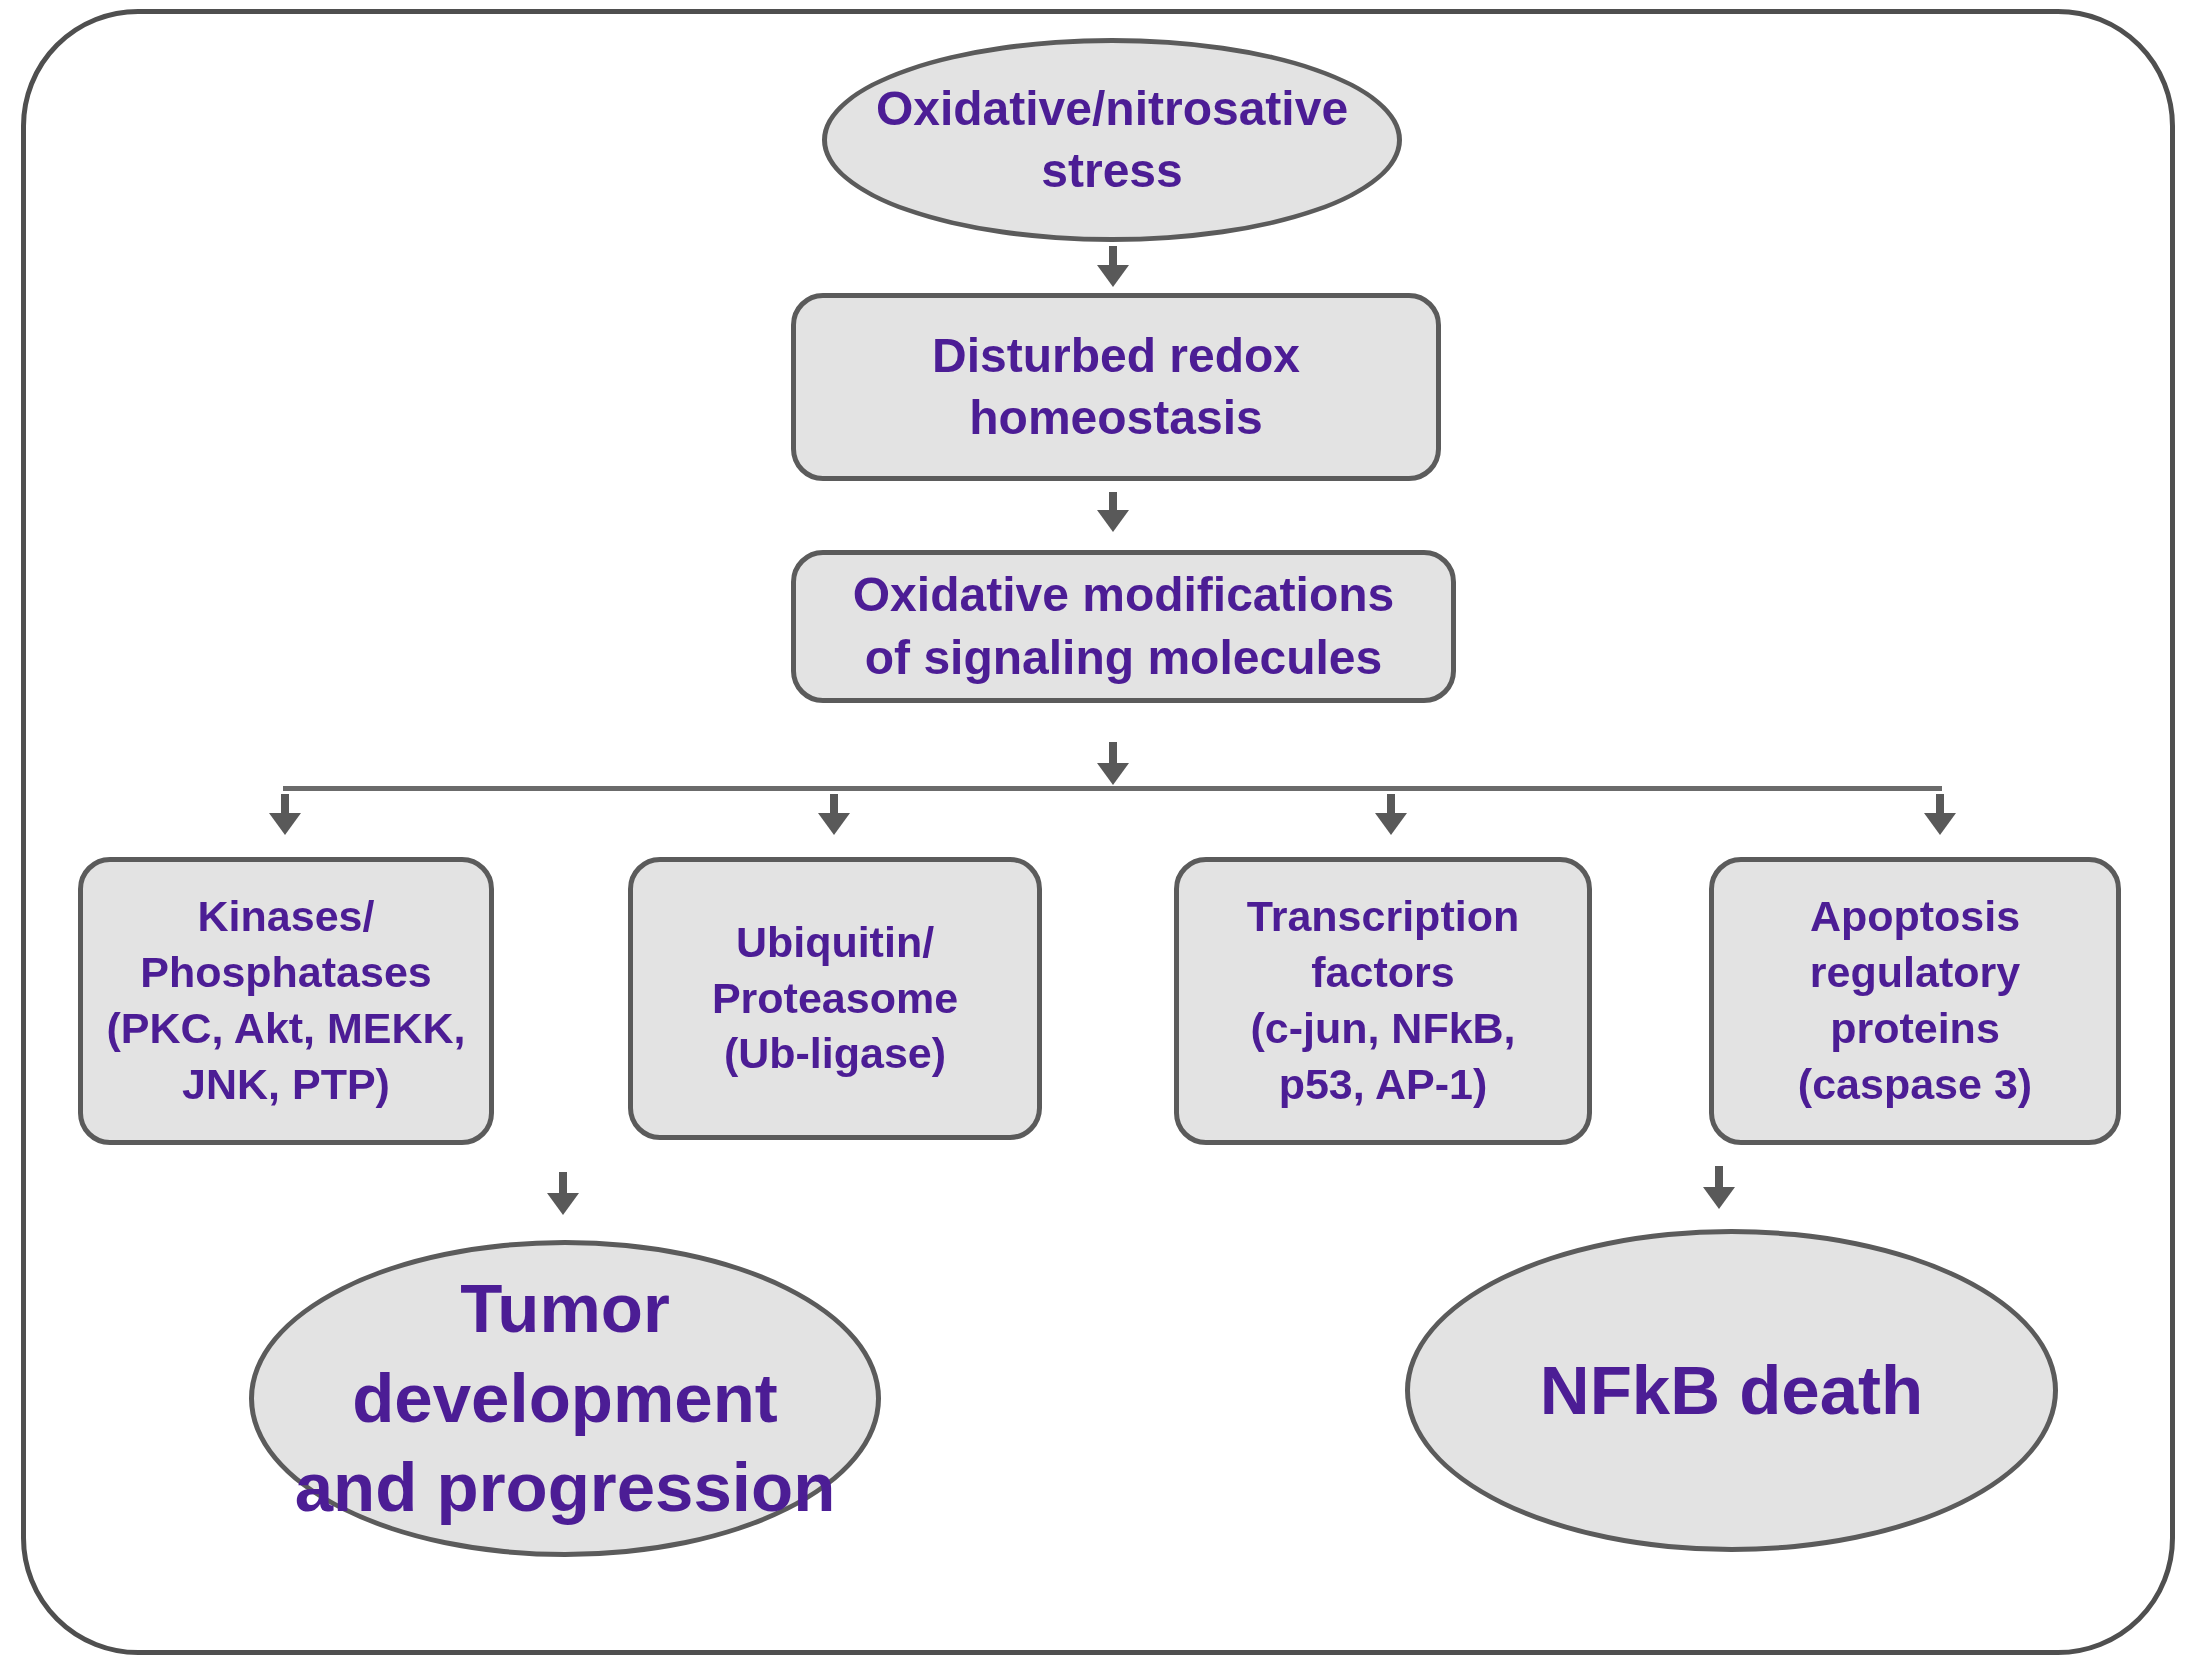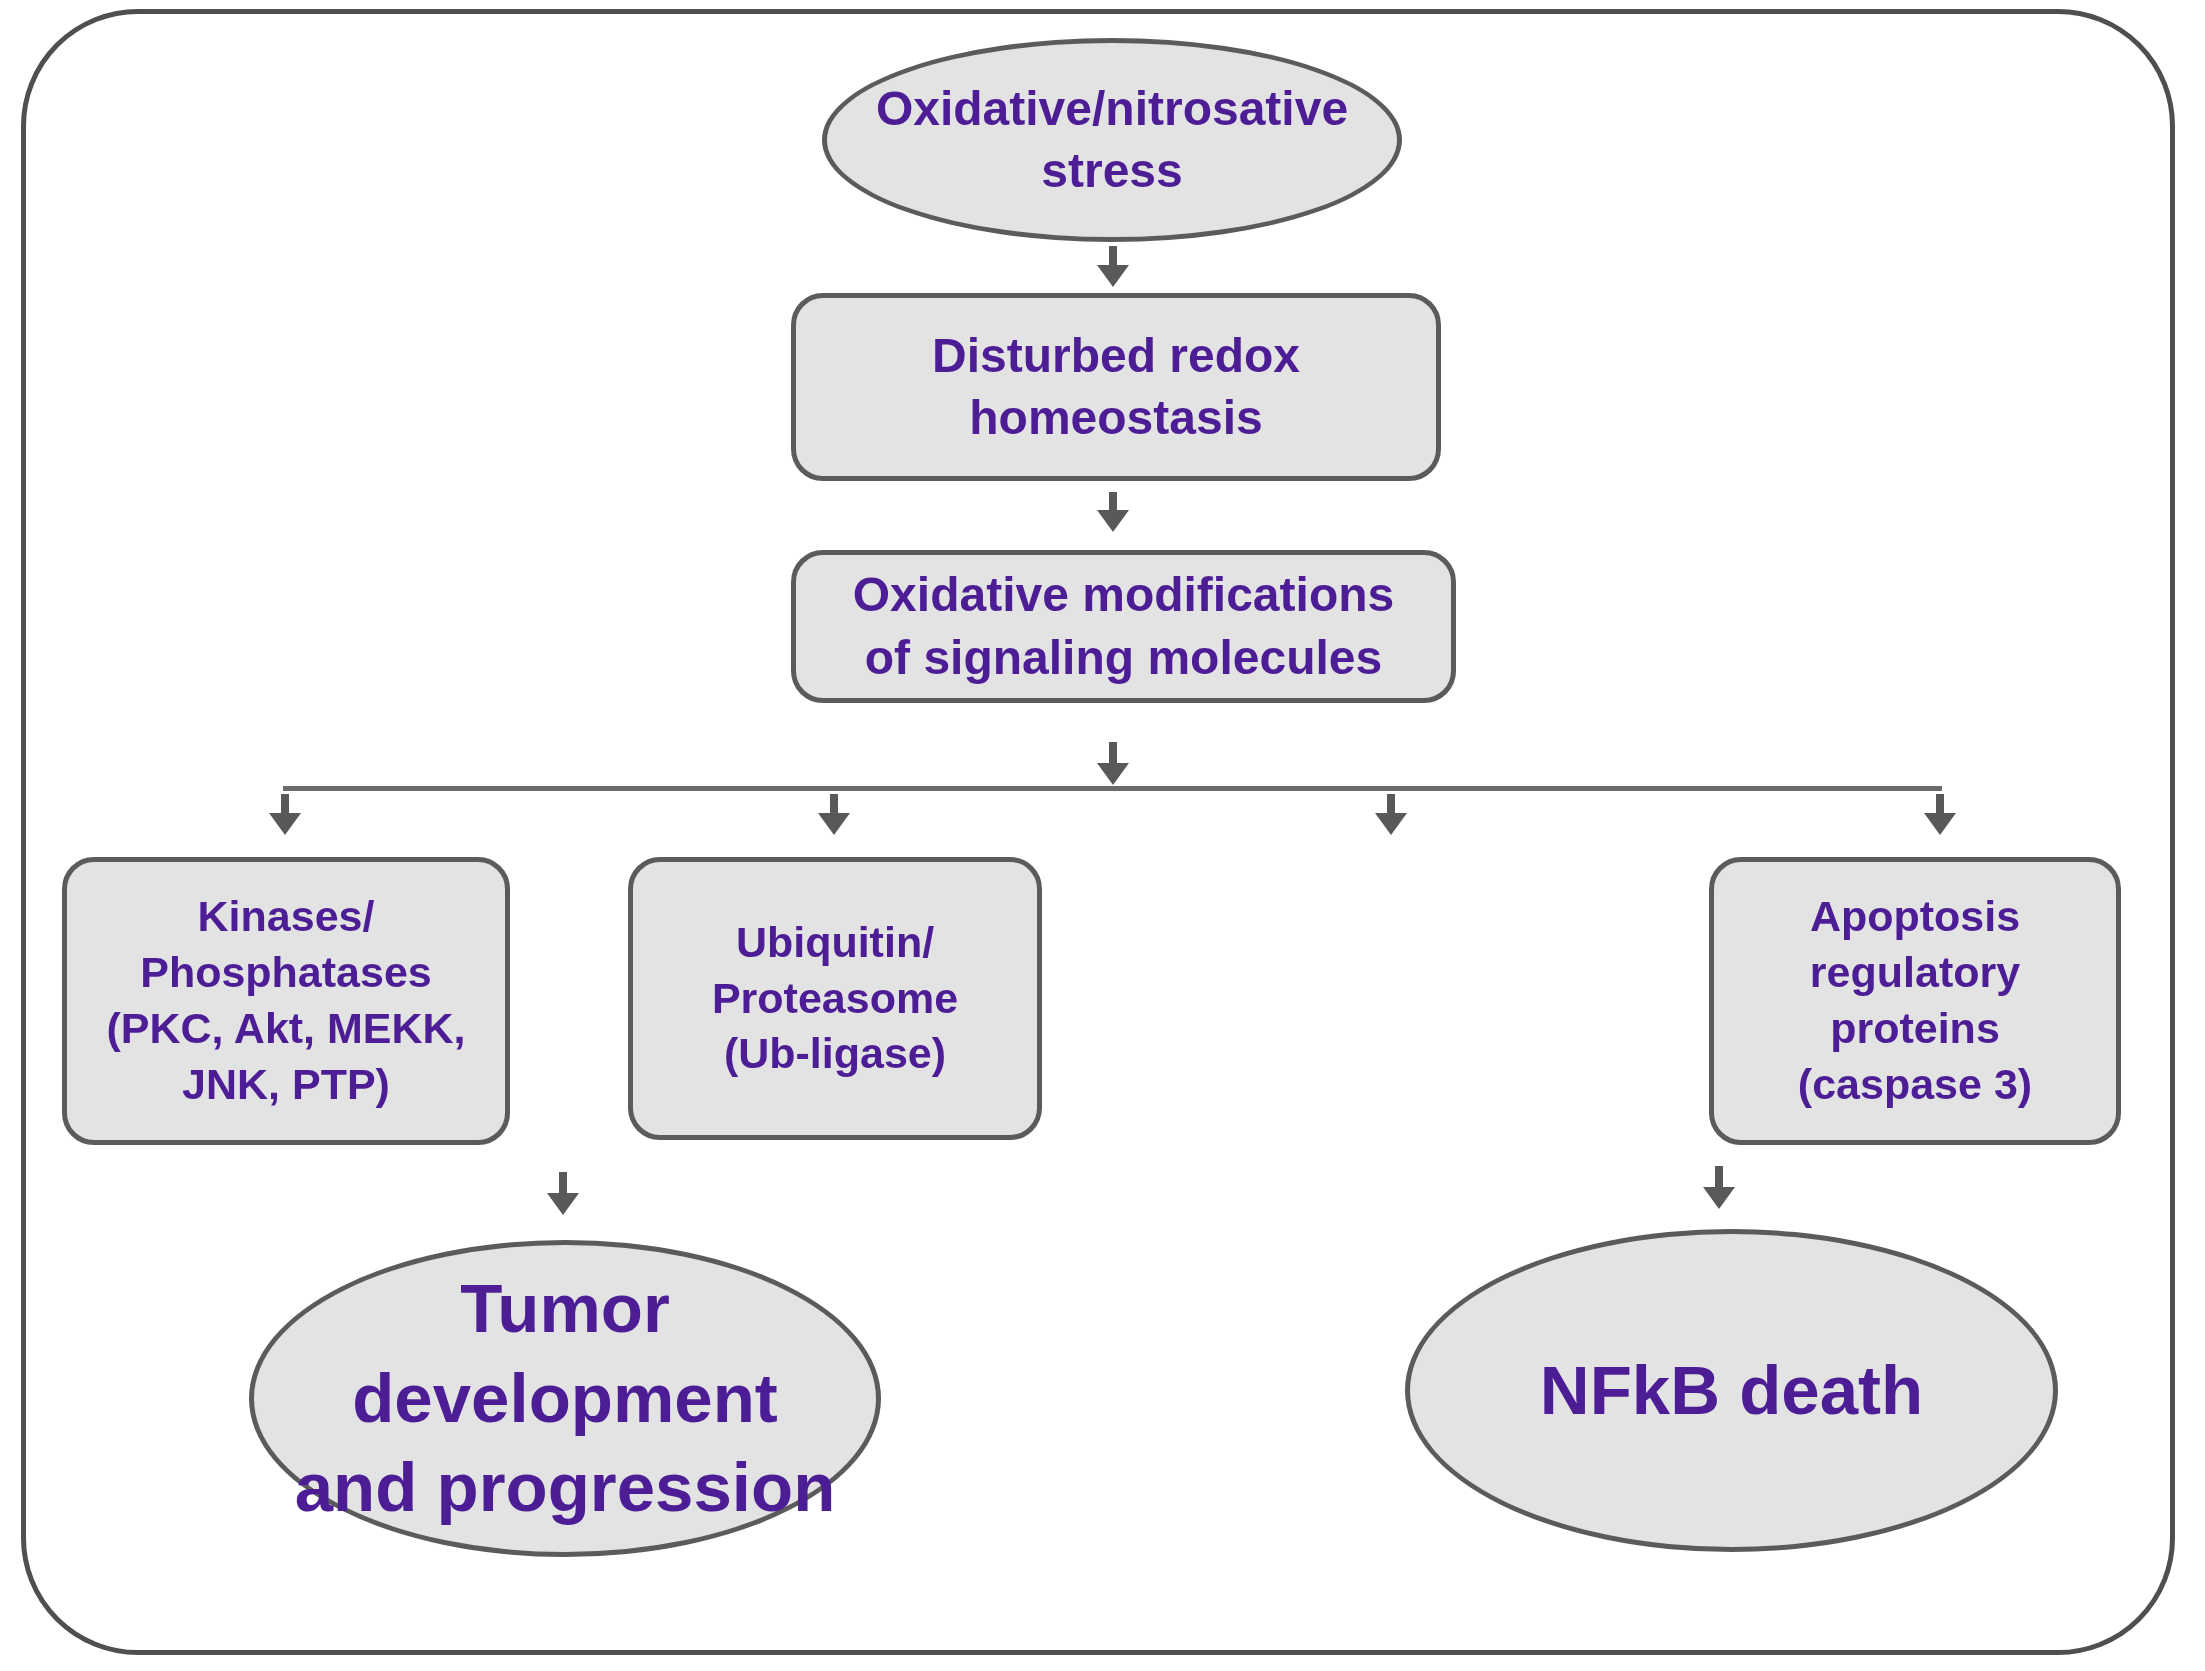--- a/index.html
+++ b/index.html
@@ -92,29 +92,33 @@
   </div>
   <div class="arrow" style="left:1375px;top:794px;">
     <div class="stem" style="height:19px;"></div>
       <div class="head"></div>
   </div>
   <div class="arrow" style="left:1924px;top:794px;">
     <div class="stem" style="height:19px;"></div>
       <div class="head"></div>
   </div>
 
-  <div class="node rect fs-branch" style="left:62px;top:857px;width:448px;height:288px;">Kinases/
+  <div class="node rect fs-branch" style="left:78px;top:857px;width:416px;height:288px;">Kinases/
 Phosphatases
 (PKC, Akt, MEKK,
 JNK, PTP)</div>
 
   <div class="node rect fs-branch" style="left:628px;top:857px;width:414px;height:283px;">Ubiquitin/
 Proteasome
 (Ub-ligase)</div>
 
+  <div class="node rect fs-branch" style="left:1174px;top:857px;width:418px;height:288px;">Transcription
+factors
+(c-jun, NFkB,
+p53, AP-1)</div>
 
   <div class="node rect fs-branch" style="left:1709px;top:857px;width:412px;height:288px;">Apoptosis
 regulatory
 proteins
 (caspase 3)</div>
 
   <div class="arrow" style="left:547px;top:1172px;">
     <div class="stem" style="height:20.5px;"></div>
       <div class="head"></div>
   </div>

